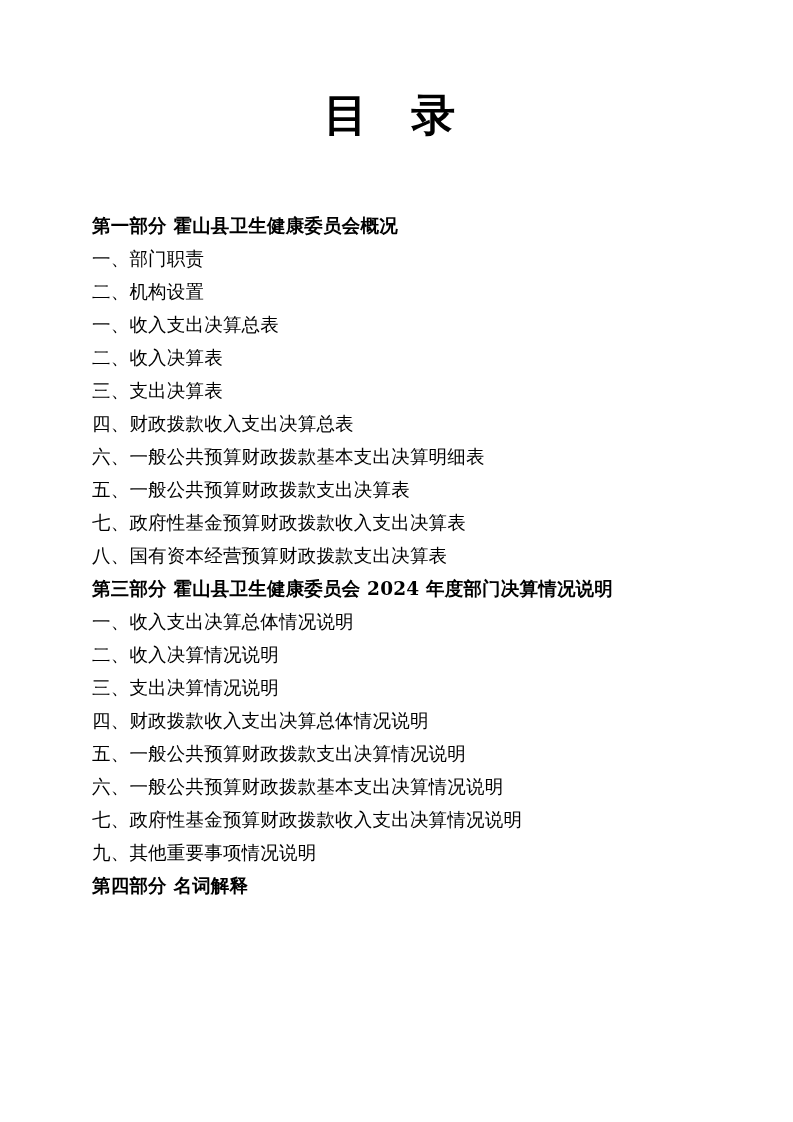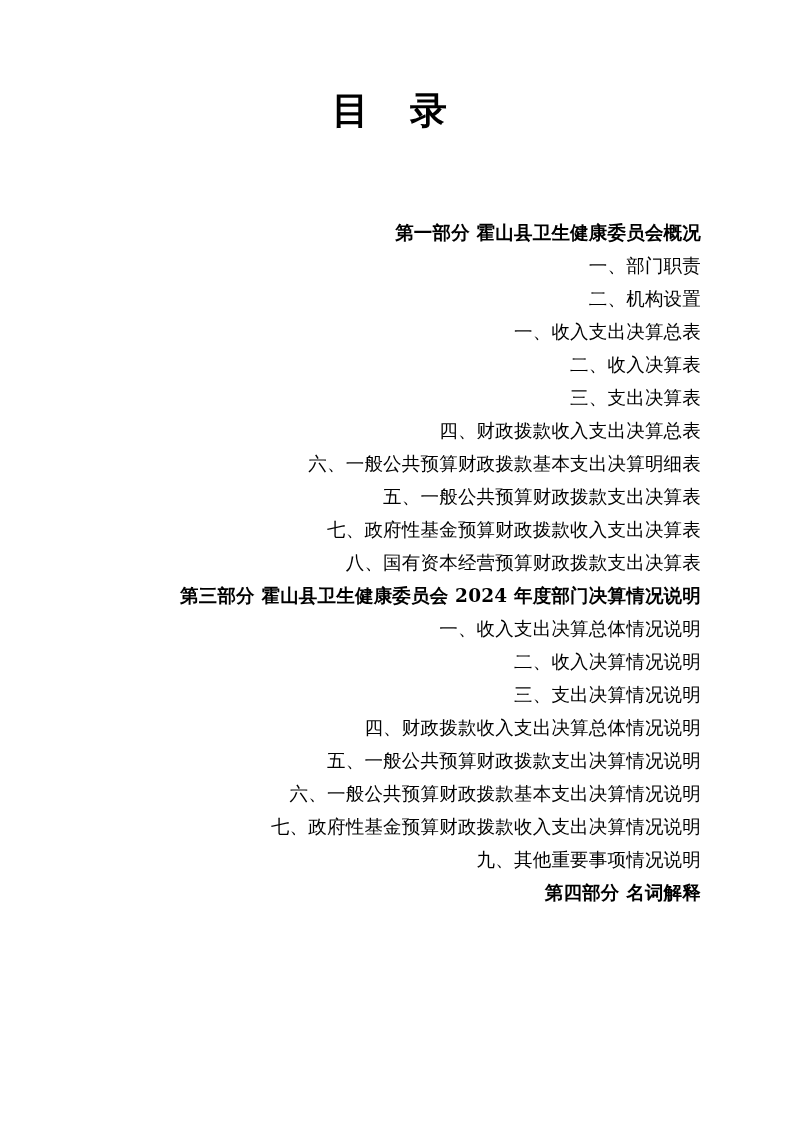--- a/index.html
+++ b/index.html
@@ -17,30 +17,29 @@
   }
   .page {
     position: relative;
     width: 793px;
     height: 1122px;
     box-sizing: border-box;
     padding: 0 92px;
   }
   .doc-title {
     text-align: center;
-    font-size: 37px;
+    font-size: 44px;
     font-weight: bold;
     letter-spacing: 14px;
     margin-top: 86px;
     margin-bottom: 0;
     font-family: "DejaVu Serif", "Liberation Serif", serif;
   }
   .toc {
-    margin-top: 80px;
-    text-align: right;
+    margin-top: 64px;
   }
   .toc-line {
     font-size: 18.5px;
     line-height: 33px;
     white-space: nowrap;
     font-family: "DejaVu Serif", "Liberation Serif", serif;
   }
   .toc-line.part {
     font-weight: bold;
     letter-spacing: 0.2px;

